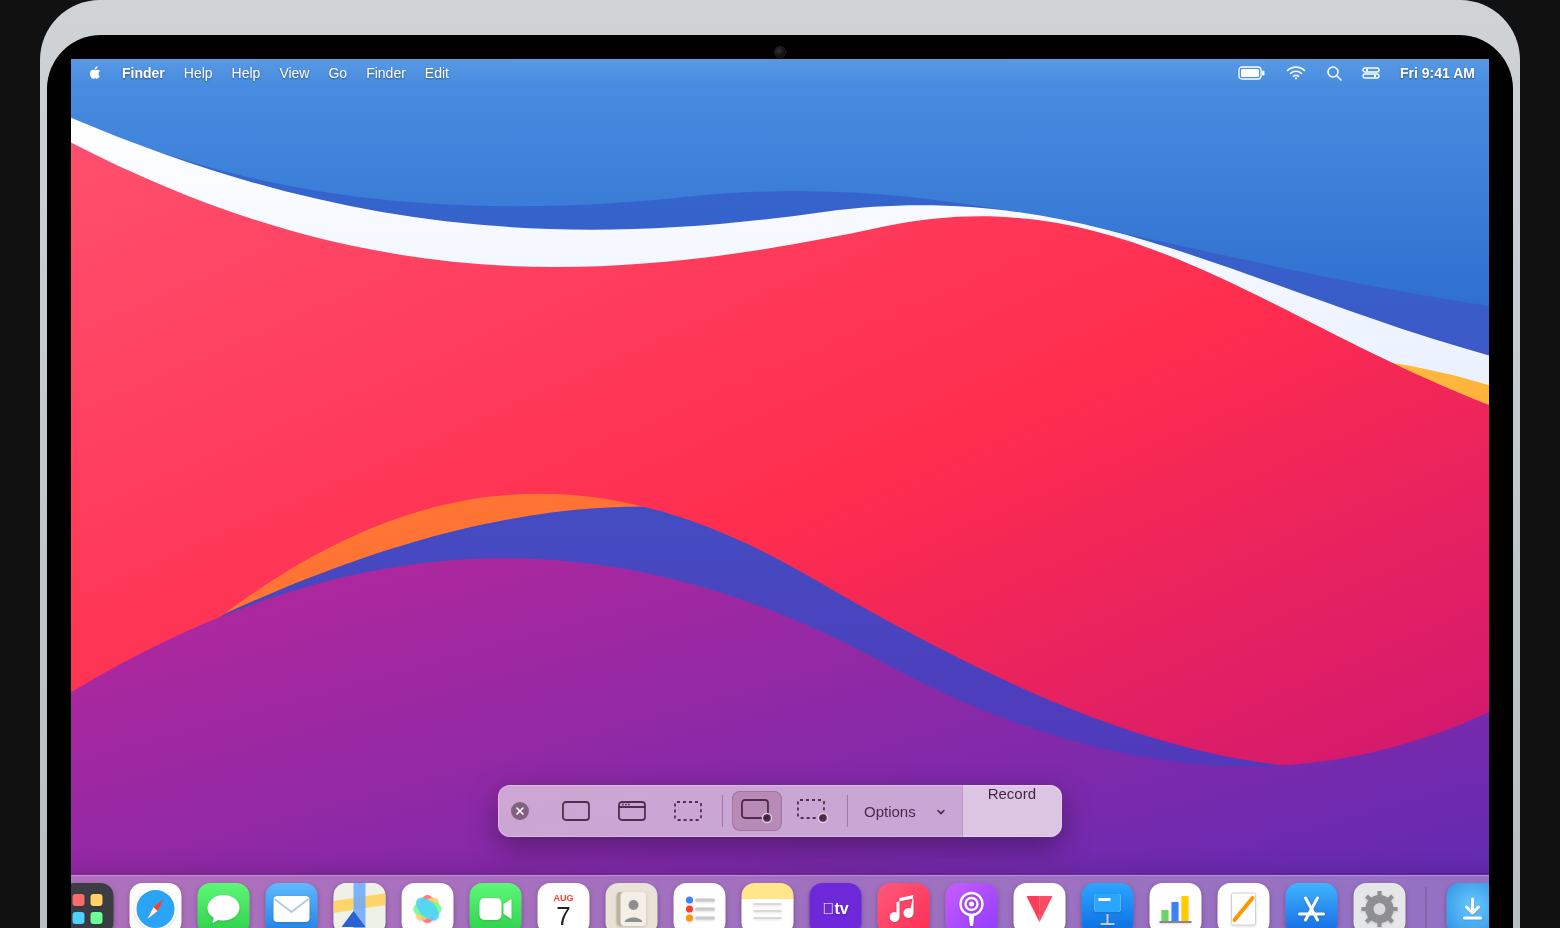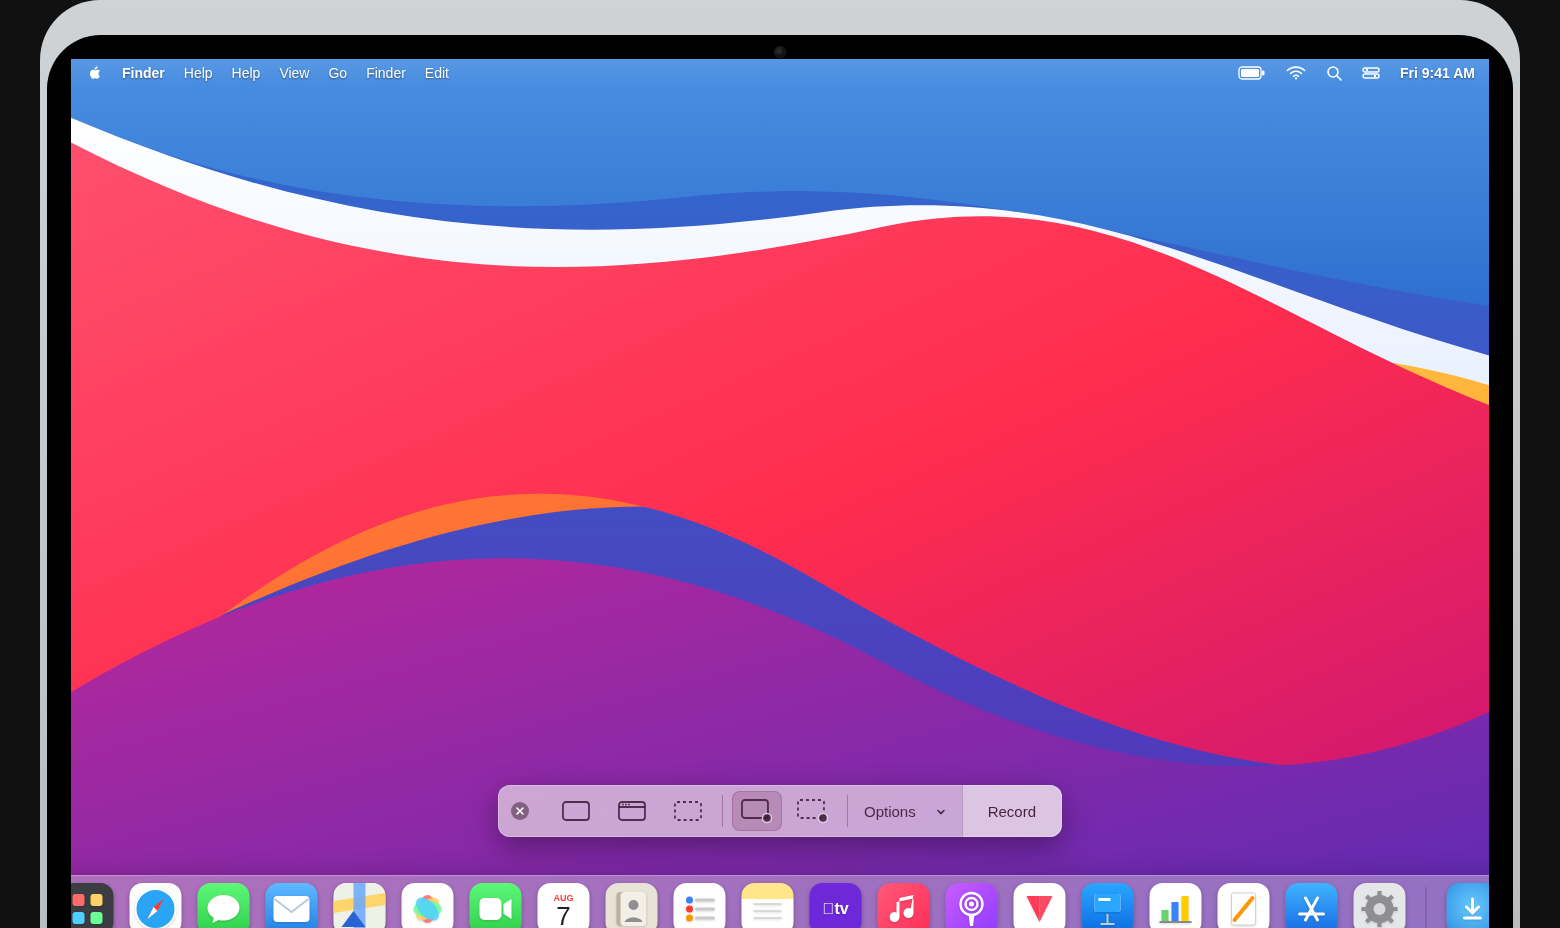--- a/index.html
+++ b/index.html
@@ -168,21 +168,20 @@
     display: flex;
     align-items: center;
     padding: 10px 16px;
     font-size: 15px;
     font-weight: 500;
     color: rgba(60,25,55,.9);
     gap: 20px;
   }
   .ss-record {
     display: flex;
-    align-items: center;
     padding: 0 26px;
     font-size: 15px;
     font-weight: 500;
     color: rgba(60,25,55,.95);
     background: rgba(255,255,255,.35);
     box-shadow: inset 1px 0 0 rgba(80,40,70,.25);
   }
 
   
   .dock-wrap {

